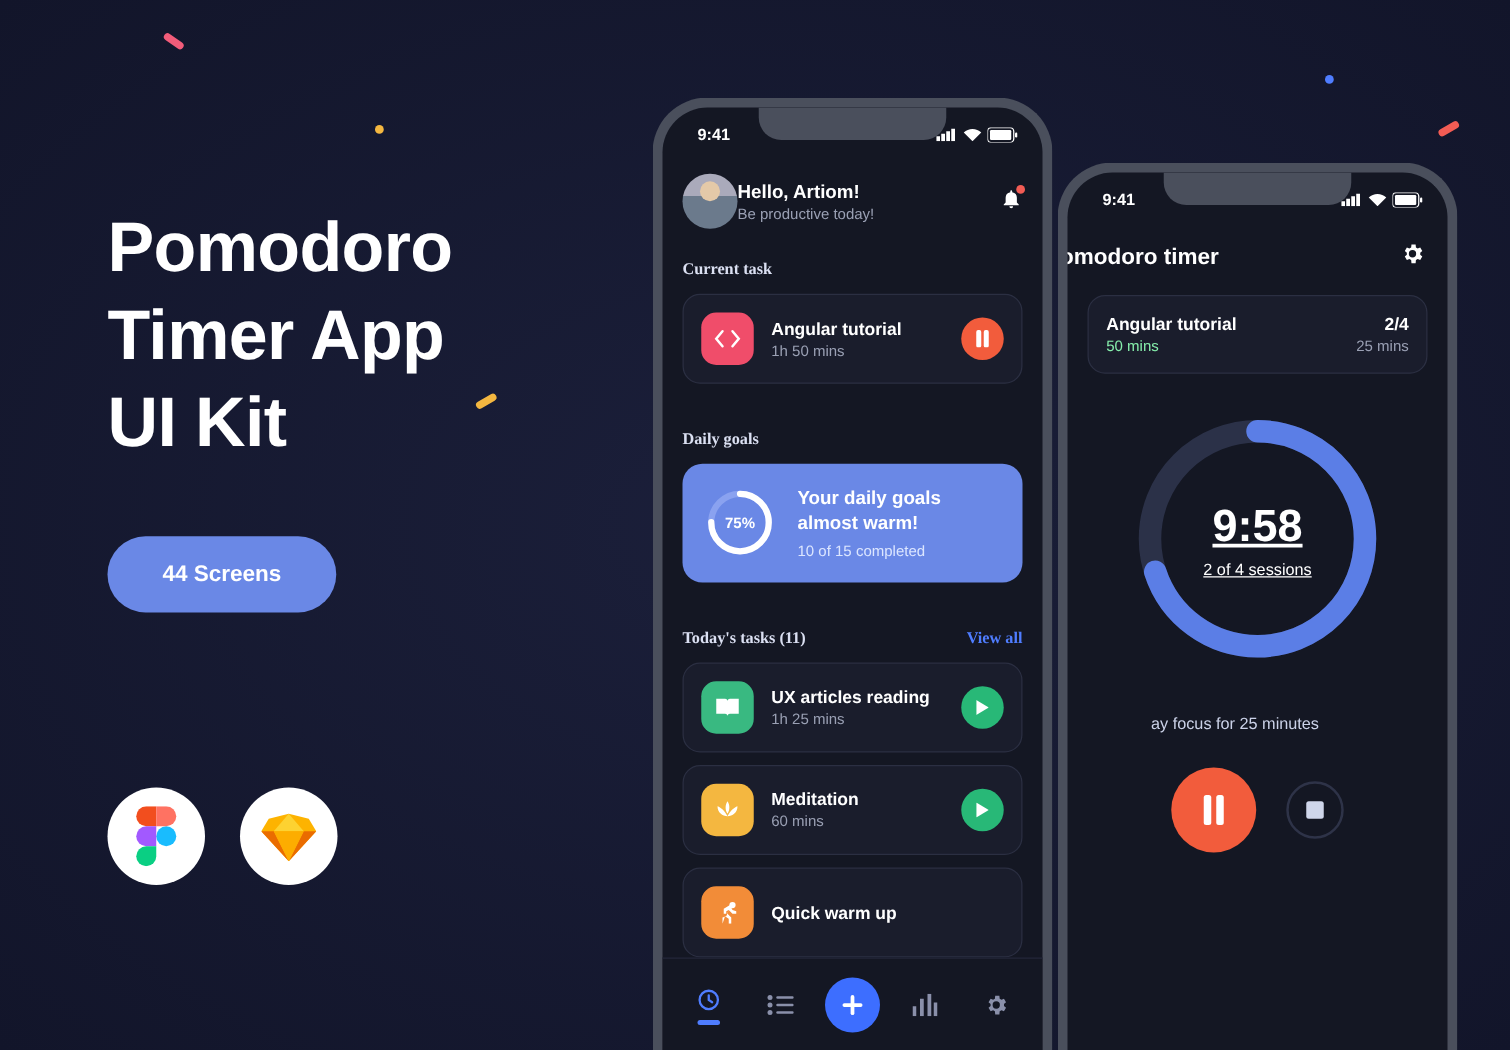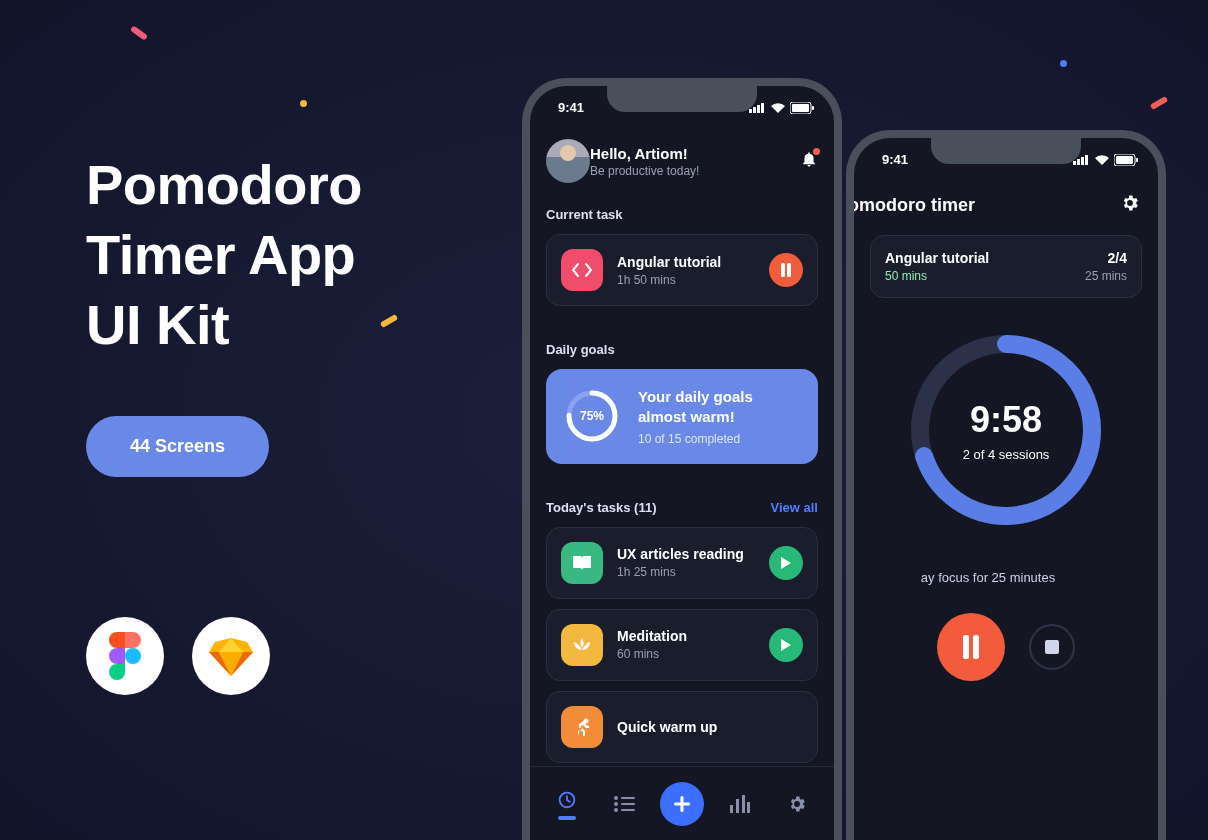--- a/index.html
+++ b/index.html
@@ -13,21 +13,21 @@
     position: relative;
   }
 
   
   .confetti { position: absolute; width: 18px; height: 6px; border-radius: 3px; }
 
   
   .left {
     position: absolute;
     left: 86px;
-    top: 150px;
+    top: 163px;
     width: 420px;
   }
   .title {
     font-size: 56px;
     font-weight: 800;
     line-height: 1.25;
     letter-spacing: -0.5px;
   }
   .pill {
     display: inline-flex;
@@ -79,21 +79,21 @@
 
   
   .greet-row { display:flex; align-items:center; margin-top:14px; }
   .avatar { width:44px; height:44px; border-radius:50%; background: linear-gradient(#aab 40%, #6b7a8c 40%); position:relative; overflow:hidden;}
   .avatar::after{content:'';position:absolute;left:14px;top:6px;width:16px;height:16px;border-radius:50%;background:#e4c9a8;}
   .greet-text .hello { font-size:15px; font-weight:700; }
   .greet-text .sub { font-size:12px; color:#9aa0b4; margin-top:2px; }
   .bell-wrap { margin-left:auto; position:relative; }
   .bell-dot { position:absolute; top:-2px; right:-2px; width:7px;height:7px;background:#f25c54;border-radius:50%; }
 
-  .section-h { font-size:13px; font-weight:600; color:#dbe0f2; margin:36px 0 12px; }
+  .section-h { font-size:13px; font-weight:600; color:#dbe0f2; margin:36px 0 12px;font-family:Liberation Serif, serif; }
   .section-h.first { margin-top:24px; }
 
   .card {
     background: #1a1d2c;
     border: 1px solid #2b2f42;
     border-radius: 14px;
     padding: 14px;
     display:flex; align-items:center; gap:14px;
     margin-bottom:10px;
   }
@@ -137,21 +137,21 @@
   }
   .mini-left .mt{font-size:14px;font-weight:700;}
   .mini-left .ms{font-size:12px;color:#86efac;margin-top:3px;}
   .mini-right{margin-left:auto;text-align:right;}
   .mini-right .mt{font-size:14px;font-weight:700;}
   .mini-right .ms{font-size:12px;color:#9aa0b4;margin-top:3px;}
 
   .dial-wrap{display:flex;flex-direction:column;align-items:center;margin-top:32px;}
   .dial{width:200px;height:200px;position:relative;}
   .dial svg{transform:rotate(-90deg);}
-  .dial-center{position:absolute;inset:0;display:flex;flex-direction:column;align-items:center;justify-content:center;}
+  .dial-center{position:absolute;inset:0;display:flex;flex-direction:column;align-items:center;justify-content:center;text-decoration:underline;}
   .dial-time{font-size:36px;font-weight:800;}
   .dial-sub{font-size:13px;color:#ffffff;margin-top:6px;}
 
   .focus-line{font-size:13px;color:#cbd2e8;margin-top:40px;text-align:center;}
 
   .control-row{display:flex;gap:24px;align-items:center;justify-content:center;margin-top:28px;}
   .ctrl-main{width:68px;height:68px;border-radius:50%;background:#f25c3c;display:flex;align-items:center;justify-content:center;}
   .ctrl-stop{width:46px;height:46px;border-radius:50%;border:2px solid #2e3348;display:flex;align-items:center;justify-content:center;}
   .ctrl-stop .sq{width:14px;height:14px;background:#cfd6ea;border-radius:2px;}
 

